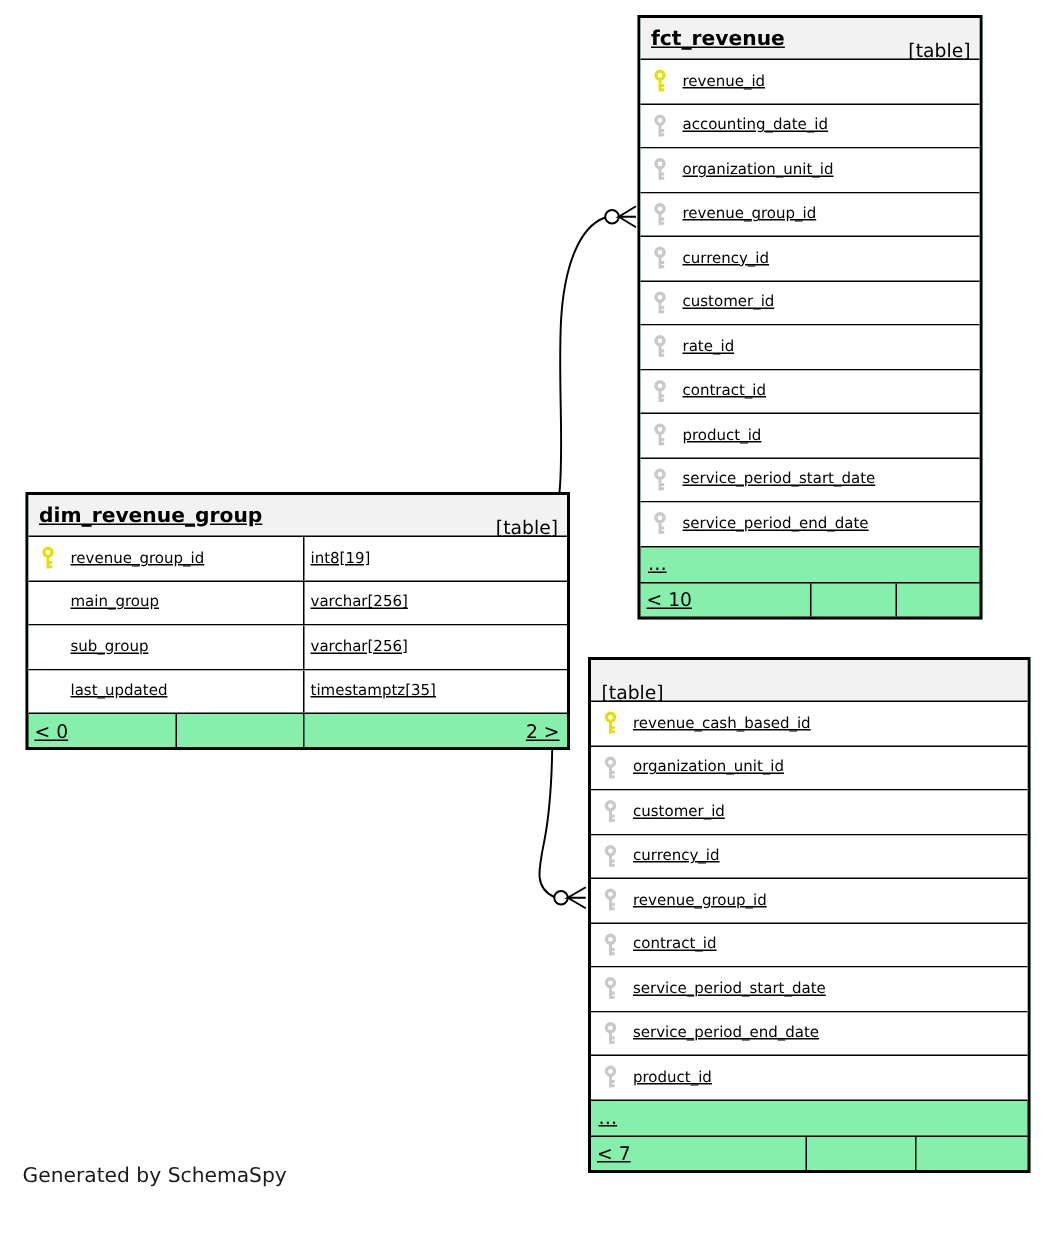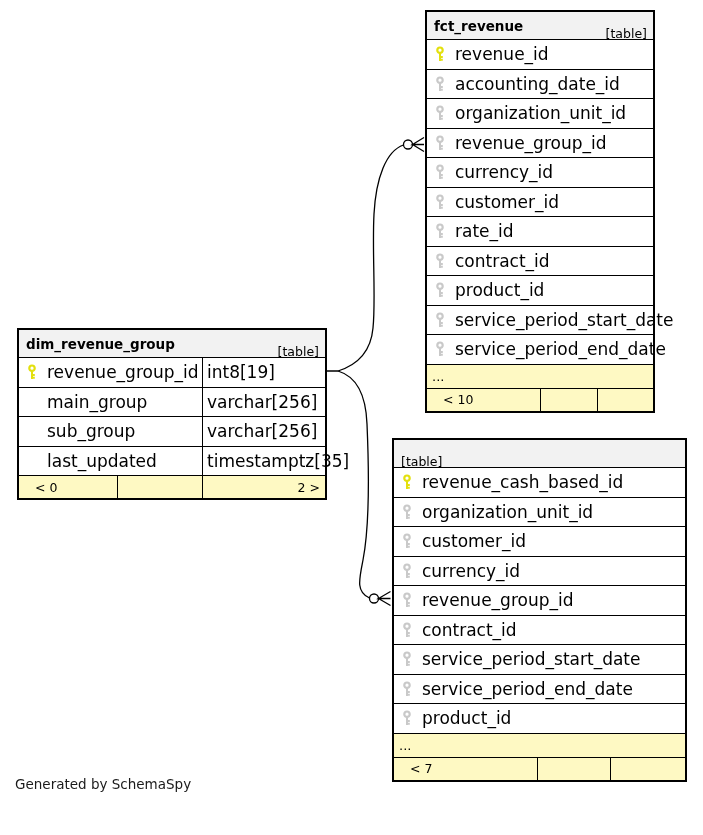--- a/index.html
+++ b/index.html
@@ -17,45 +17,46 @@
   .relations {
     position: absolute;
     left: 0; top: 0;
     width: 703px; height: 835px;
     pointer-events: none;
   }
 
   .db-table {
     position: absolute;
     border: 2px solid var(--border, #000);
-    background: #fef9c3;
+    background: #86efac;
+    text-decoration: underline;
   }
   #t0 { left: 425px; top: 10px;  width: 230px; --f1: 113px; --f2: 57px; }
-  #t1 { left: 17px;  top: 328px; width: 310px; text-align: center; --f1: 98px;  --f2: 85px; }
+  #t1 { left: 17px;  top: 328px; width: 363px; text-align: center; --f1: 98px;  --f2: 85px; }
   #t2 { left: 392px; top: 438px; width: 295px; --f1: 143px; --f2: 73px; }
 
   .tbl-header {
     height: 28px;
     background: var(--header-bg, #f2f2f2);
     border-bottom: 1px solid var(--border, #000);
     display: flex;
     align-items: center;
     justify-content: space-between;
     padding: 0 6px 0 7px;
   }
   .tbl-name { font-weight: bold; font-size: 13.5px; }
   .tbl-tag  { font-size: 12.5px; margin-top: 16px; }
 
   .tbl-row {
     height: 29.5px;
     border-bottom: 1px solid var(--border, #000);
     position: relative;
     display: flex;
     align-items: stretch;
-    font-size: 17px;
+    font-size: 10px;
     background: #fff;
   }
   .row-name {
     flex: 1;
     padding-left: 28px;
     display: flex;
     align-items: center;
     white-space: nowrap;
   }
   #t1 .row-name { flex: none; width: 183px; }
@@ -88,21 +89,21 @@
     align-items: center;
   }
 
   .tbl-footer {
     height: 22px;
     display: flex;
     align-items: stretch;
     font-size: 12.5px;
   }
   .tbl-footer > div { display: flex; align-items: center; }
-  .f-left  { width: var(--f1); padding-left: 16px; }
+  .f-left  { width: var(--f1); padding-left: 4px; }
   .f-mid   { width: var(--f2); border-left: 1px solid var(--border, #000); }
   .f-right { flex: 1; border-left: 1px solid var(--border, #000); justify-content: flex-end; padding-right: 5px; }
 
   .caption {
     position: absolute;
     left: 15px;
     top: 776px;
     font-size: 13.5px;
     color: #1a1a1a;
   }

